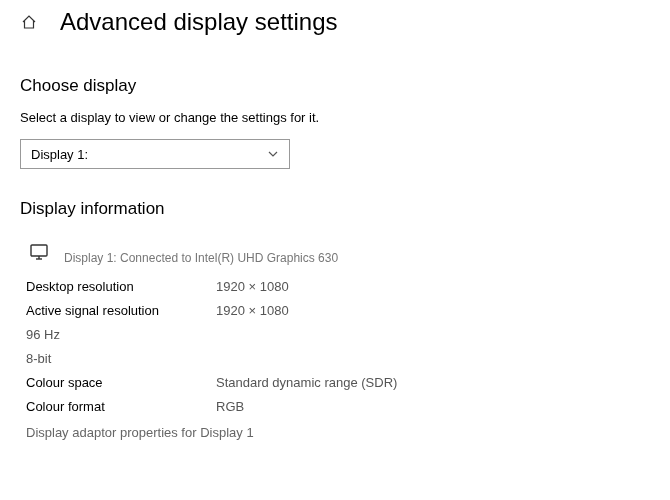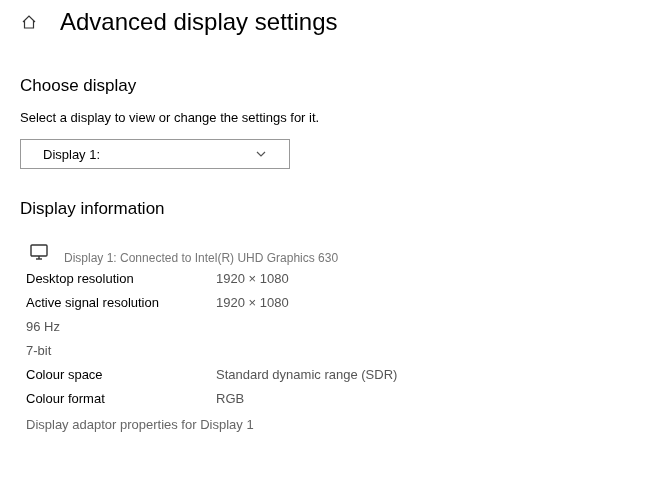--- a/index.html
+++ b/index.html
@@ -47,37 +47,37 @@
     color: #000;
     margin-bottom: 14px;
   }
   .dropdown {
     width: 270px;
     height: 30px;
     border: 1px solid #999;
     display: flex;
     align-items: center;
     justify-content: space-between;
-    padding: 0 22px;
+    padding: 0 10px;
     font-size: 13px;
     cursor: pointer;
     background: #fff;
   }
   .chevron {
     width: 12px;
     height: 12px;
     display: inline-flex;
     align-items: center;
     justify-content: center;
   }
   .monitor-row {
     display: flex;
     align-items: flex-end;
     margin-top: 22px;
-    margin-bottom: 4px;
+    margin-bottom: 12px;
   }
   .monitor-icon {
     width: 22px;
     height: 22px;
     margin-right: 14px;
     margin-left: 8px;
     display: inline-flex;
     align-items: center;
     justify-content: center;
   }
@@ -156,21 +156,21 @@
       <span class="info-value">1920 × 1080</span>
     </div>
     <div class="info-row">
       <span class="info-label">Active signal resolution</span>
       <span class="info-value">1920 × 1080</span>
     </div>
     <div class="info-row">
       <span class="info-value">96 Hz</span>
     </div>
     <div class="info-row">
-      <span class="info-value">7-bit</span>
+      <span class="info-value">8-bit</span>
     </div>
     <div class="info-row">
       <span class="info-label">Colour space</span>
       <span class="info-value">Standard dynamic range (SDR)</span>
     </div>
     <div class="info-row">
       <span class="info-label">Colour format</span>
       <span class="info-value">RGB</span>
     </div>
   </div>

